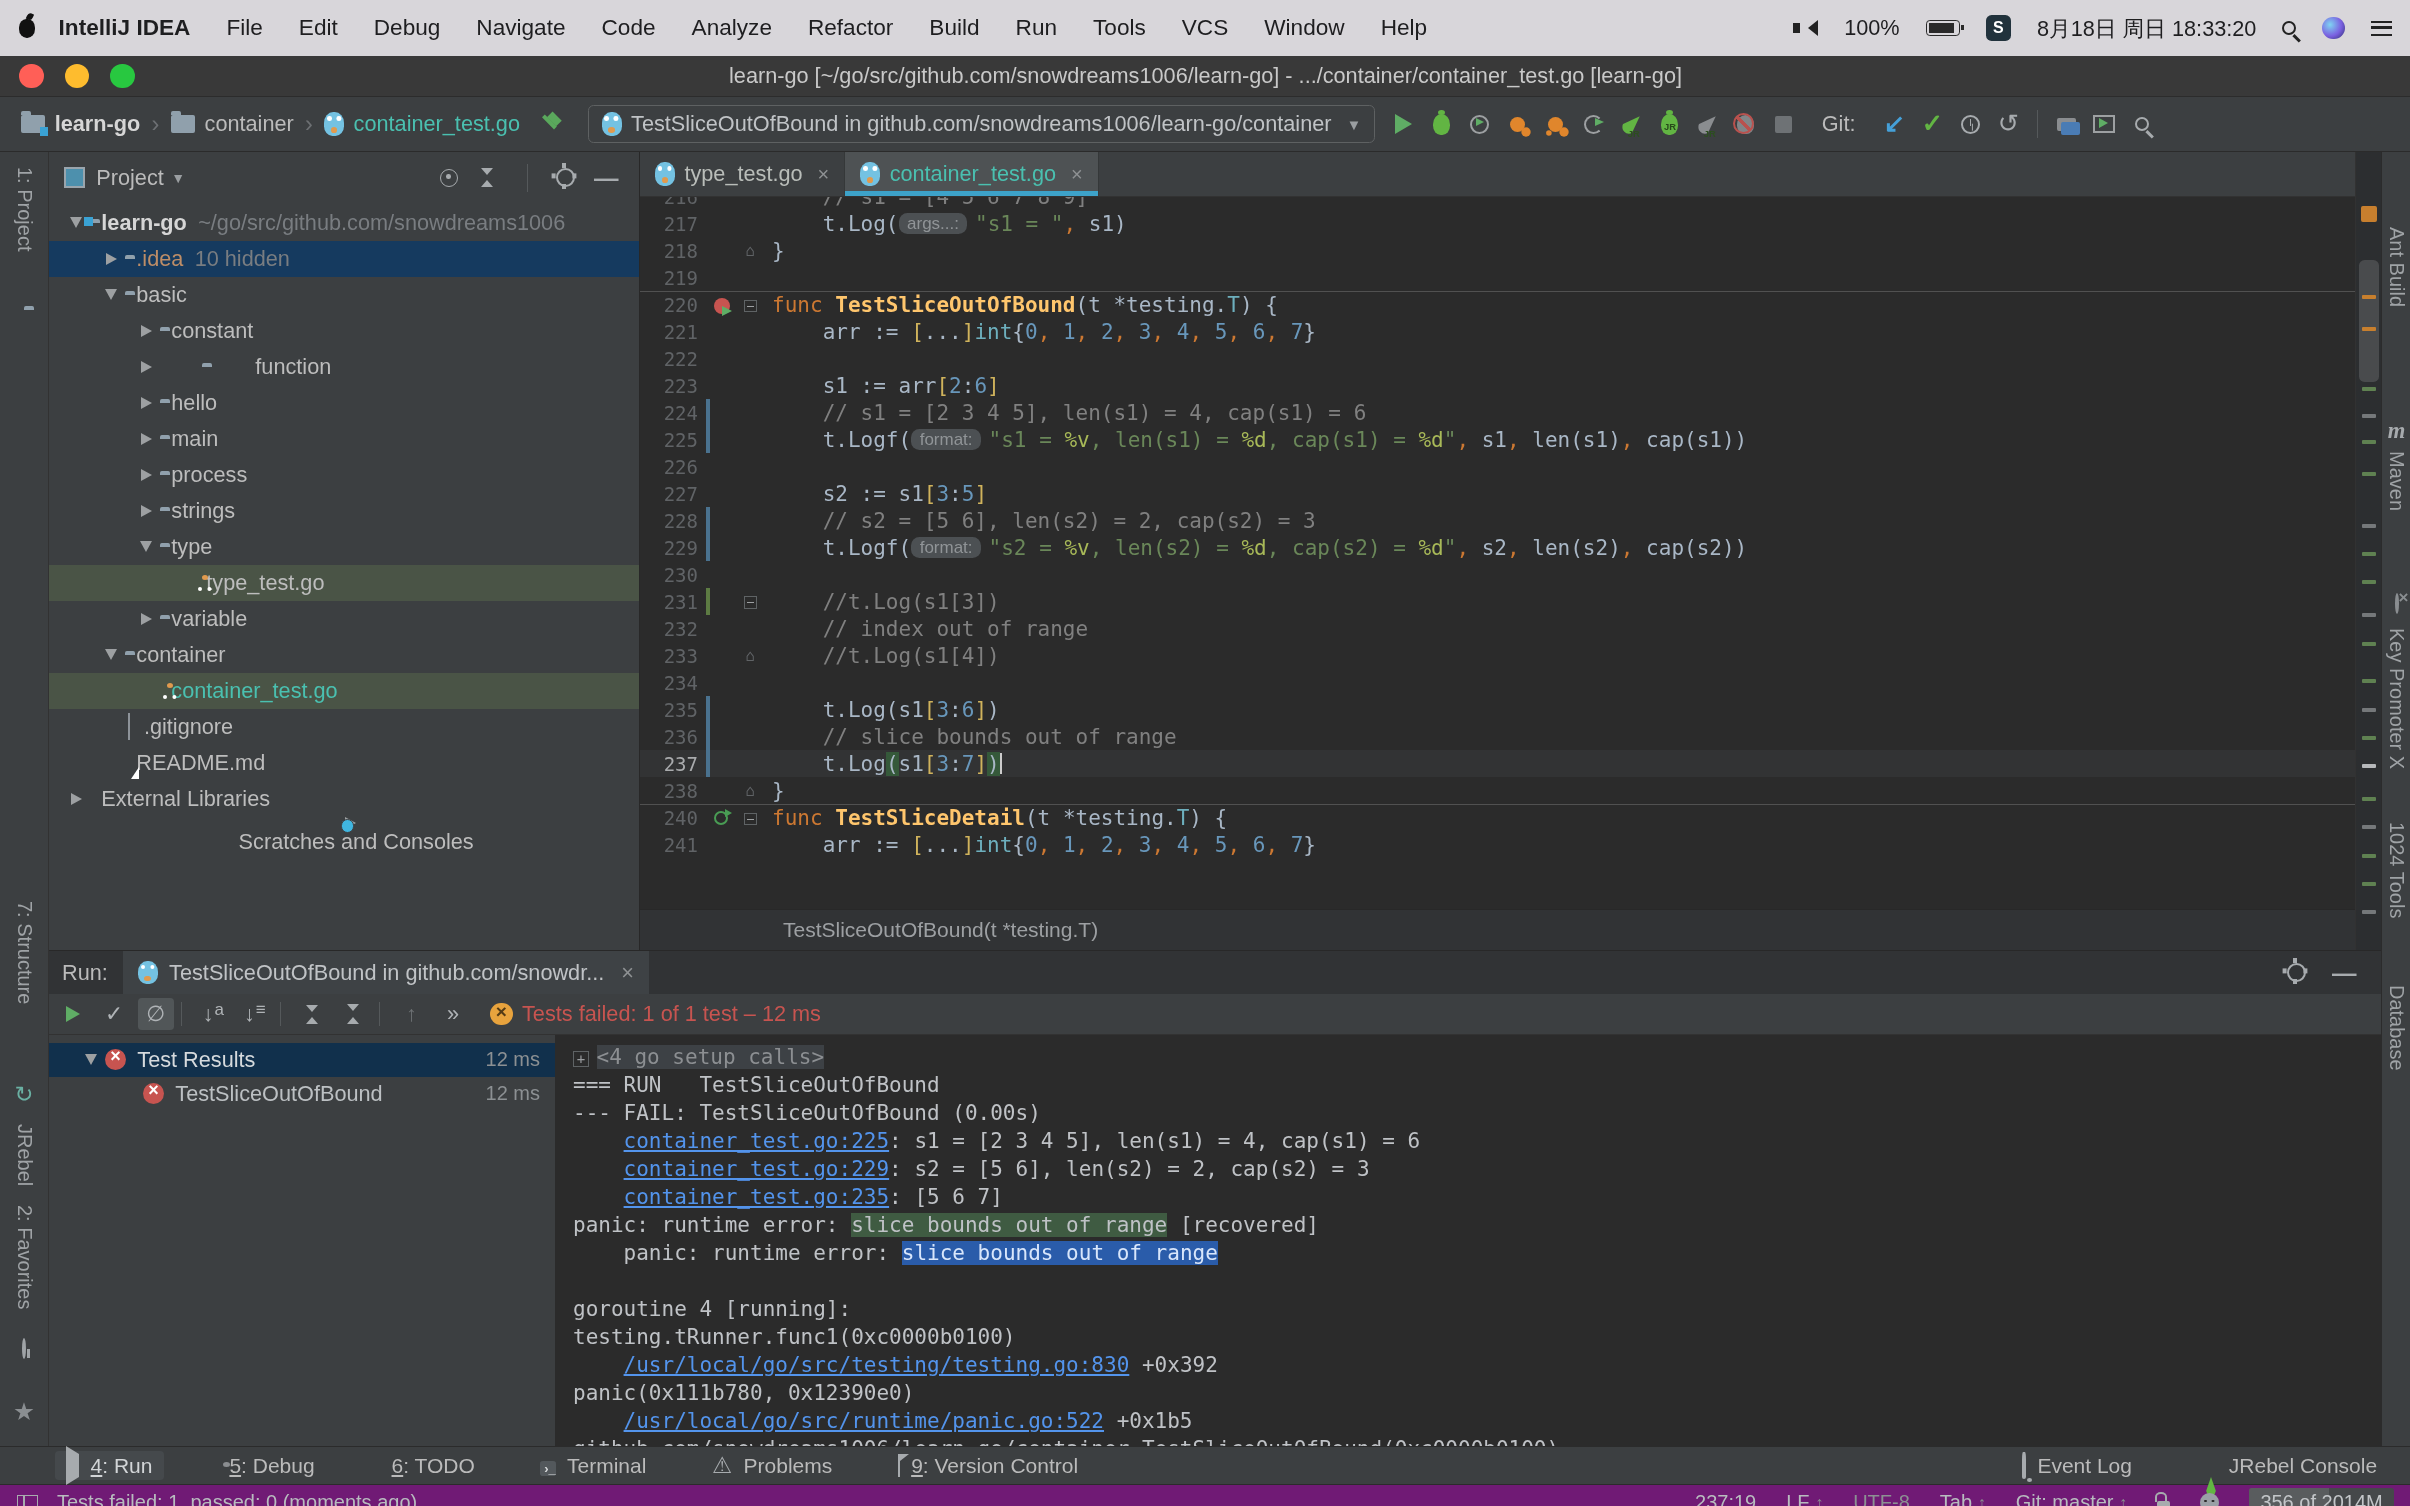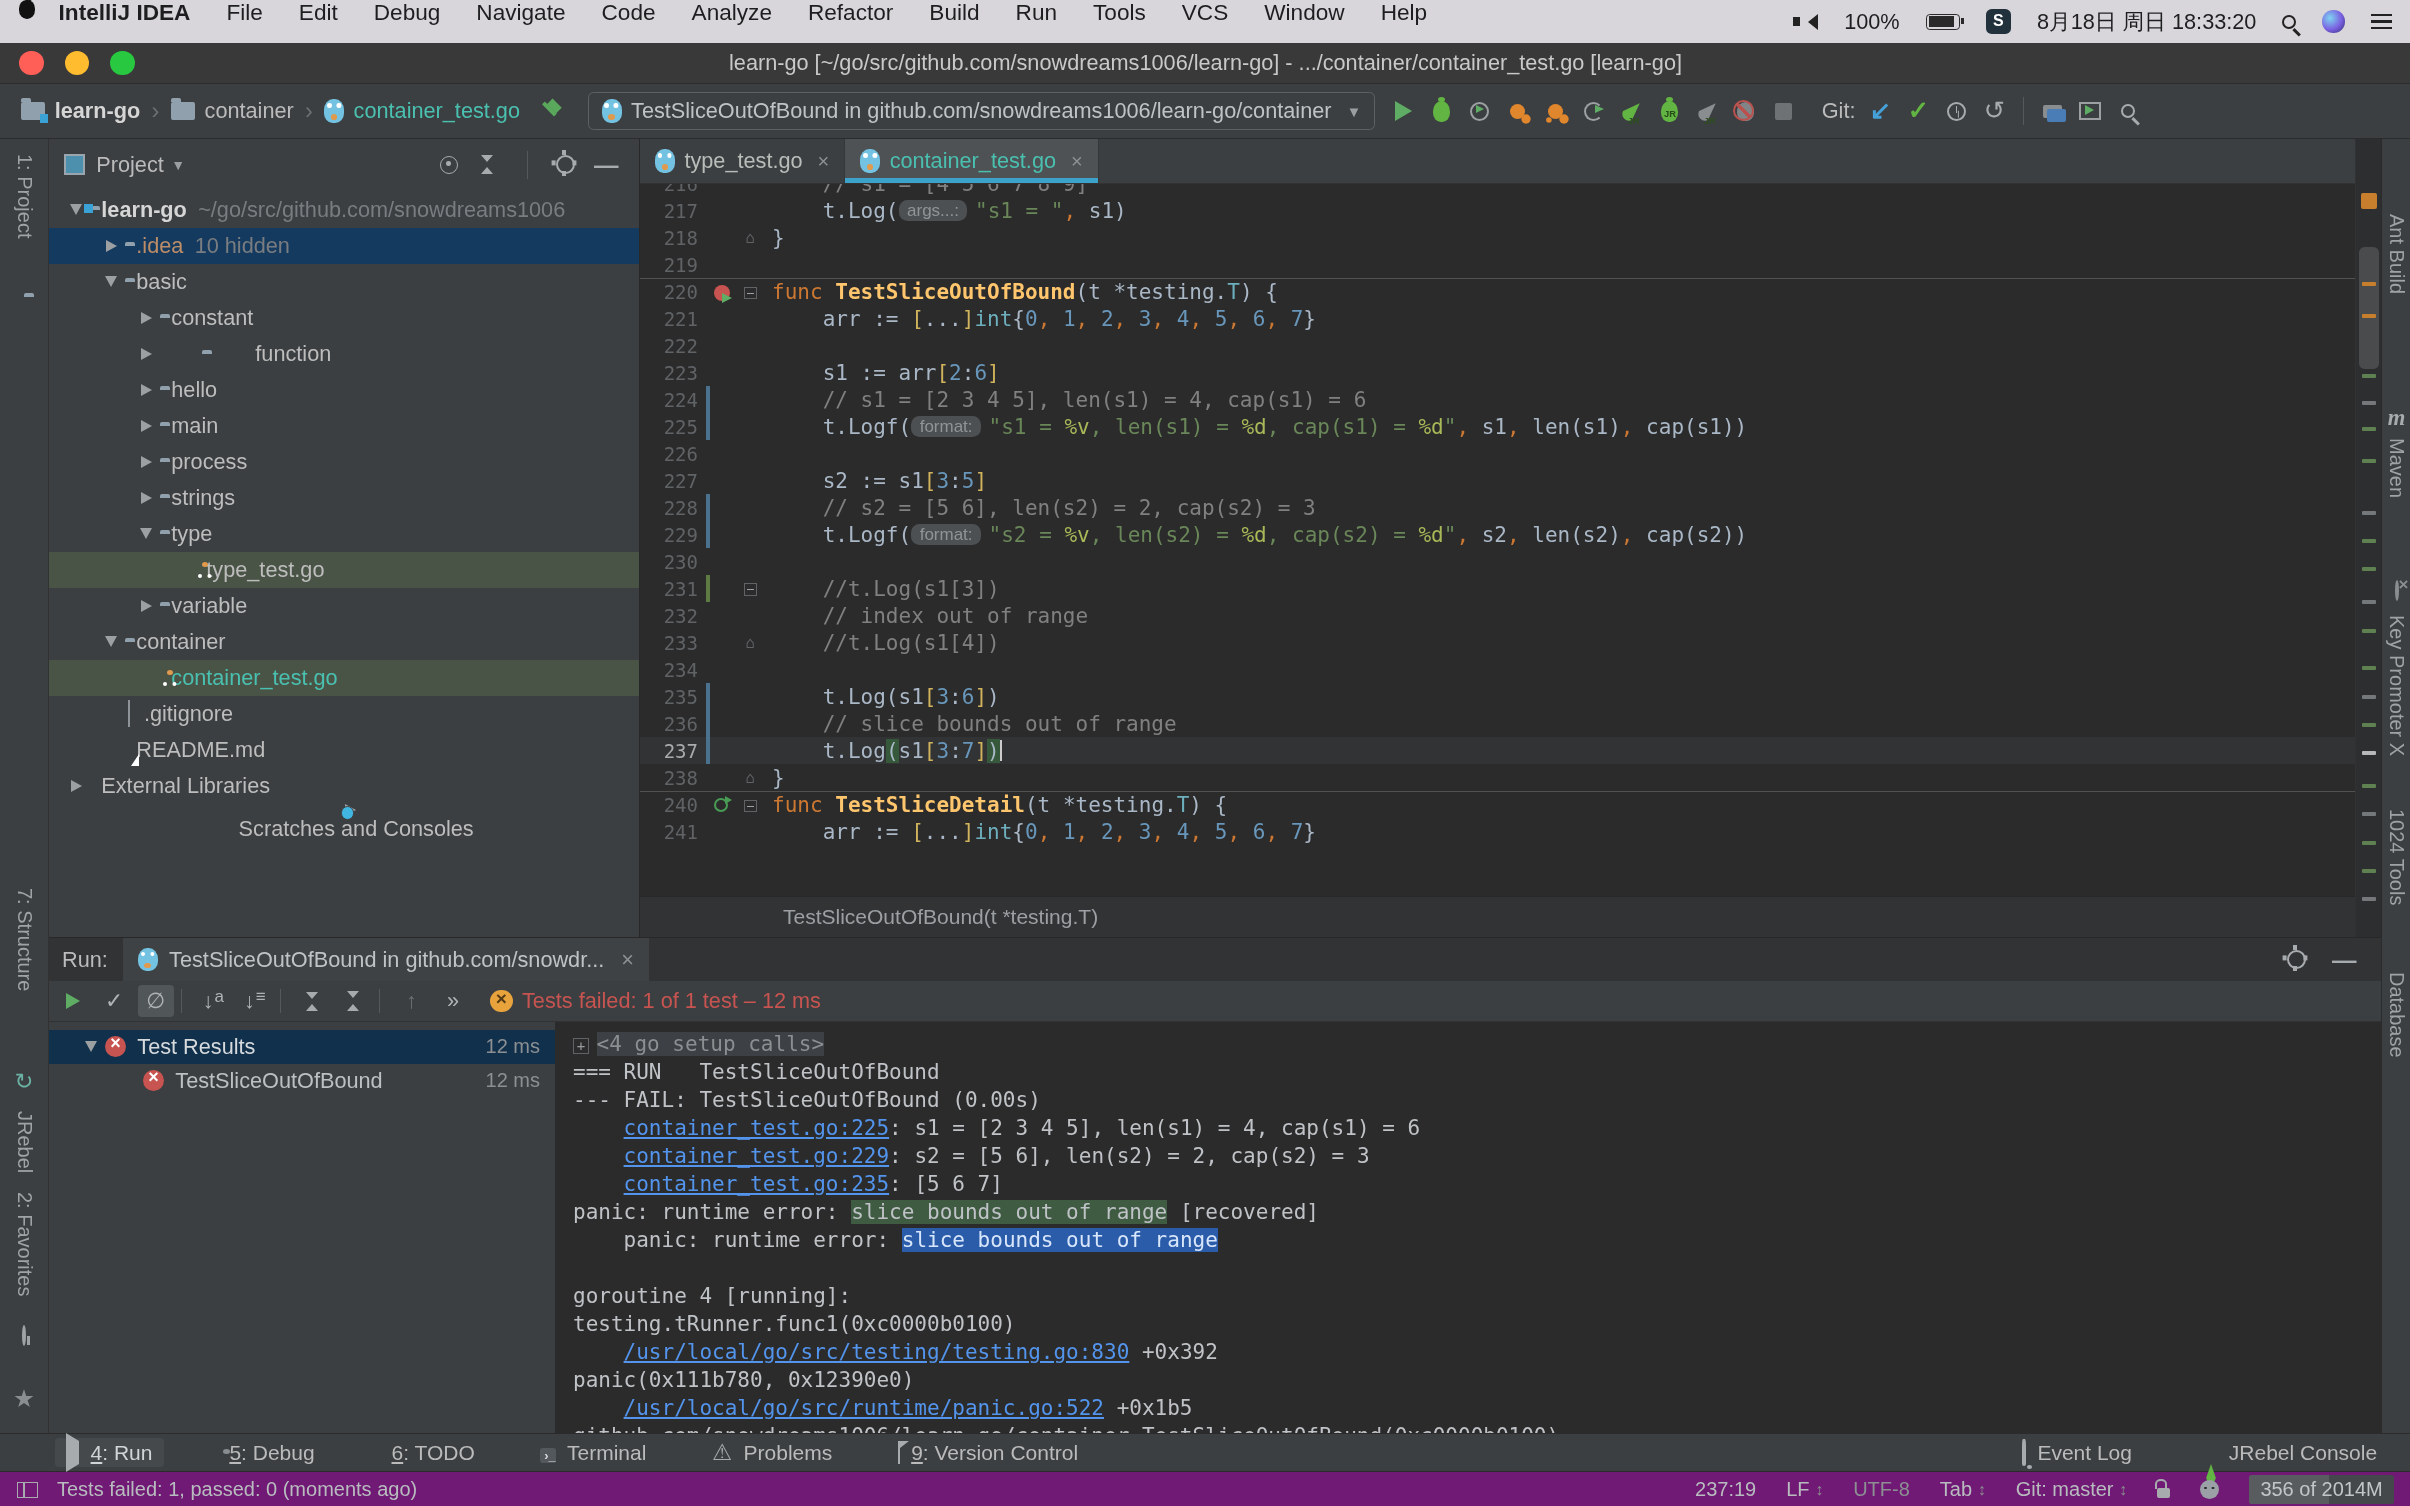--- a/index.html
+++ b/index.html
@@ -1,20 +1,20 @@
 <!DOCTYPE html>
 <html style="font-size:15px"><head>
 <meta charset="utf-8">
 <style>
   *{box-sizing:border-box}
   html,body{margin:0;padding:0}
   body{width:2411px;height:1507px;overflow:hidden;background:#2b2b2b;
        font-family:"Liberation Sans",sans-serif;color:#bbbbbb}
   
-  .menubar{height:43px;background:#d8d6da;display:flex;padding:0 19px;
+  .menubar{height:56px;background:#d8d6da;display:flex;align-items:center;padding:16px 19px;
            color:#1e1e20;font-size:22.6px}
   .mb-item{padding:0 18px;white-space:nowrap}
   .mb-item.bold{font-weight:bold}
   .mb-right{margin-left:auto;display:flex;align-items:center;gap:26px;font-size:21.7px}
   .ic-apple{width:16px;height:19px;background:#111;border-radius:45% 45% 48% 48%;position:relative;margin-right:5.6px}
   .ic-apple::before{content:"";position:absolute;top:-5.6px;left:7.5px;width:5.6px;height:6.6px;background:#111;border-radius:60% 0;transform:rotate(25deg)}
   .ic-speaker{width:0;height:0;border:8.5px solid transparent;border-right:10.4px solid #222;position:relative}
   .ic-speaker::before{content:"";position:absolute;left:-15px;top:-4.7px;width:6.6px;height:9.4px;background:#222}
   .ic-battery{width:34px;height:16px;border:1.9px solid #2a2a2a;border-radius:3.8px;position:relative}
   .ic-battery::before{content:"";position:absolute;inset:1.9px;right:4.7px;background:#2a2a2a}
@@ -63,21 +63,21 @@
   .ic-attach{width:19px;height:19px;border:2.8px solid #9da0a2;border-radius:50%;border-right-color:transparent;position:relative}
   .ic-attach::after{content:"";position:absolute;left:8.5px;top:1.9px;width:0;height:0;border-left:9.4px solid #5fad65;border-top:4.7px solid transparent;border-bottom:4.7px solid transparent}
   .ic-rocket{width:0;height:0;border-left:8.5px solid transparent;border-right:8.5px solid transparent;
              border-bottom:22.6px solid #62b543;border-radius:50%;transform:rotate(45deg);position:relative}
   .ic-rocket.gray{border-bottom-color:#8a8d90}
   .ic-rocket::after,.ic-bug.jr::after{content:"JR";position:absolute;left:1.9px;top:11.3px;font-size:9.4px;color:#2c4e1f;font-weight:bold;transform:rotate(-45deg)}
   .ic-bug.jr::after{transform:none;left:2.8px;top:7.5px;color:#274a1a}
   .ic-stopbug{width:17px;height:19px;background:#8a8d90;border-radius:50% 50% 45% 45%;position:relative;opacity:.9}
   .ic-stopbug::after{content:"";position:absolute;left:-3.8px;top:-1.9px;width:17px;height:17px;border:2.8px solid #c75450;border-radius:50%;background:linear-gradient(45deg,transparent 44%,#c75450 44%,#c75450 56%,transparent 56%)}
   .ic-stopsq{width:17px;height:17px;background:#6e7275;border-radius:1.9px}
-  .gitlabel{margin:0 6px 0 19px;color:#bbb}
+  .gitlabel{margin:0 20px 0 19px;color:#bbb}
   .glyph{font-size:25.4px;line-height:1}
   .g-upd{color:#45a0d8;font-weight:bold}.g-commit{color:#62b543;font-weight:bold}.g-roll{color:#a7abae}
   .ic-clock{width:19px;height:19px;border:2.8px solid #a7abae;border-radius:50%;position:relative}
   .ic-clock::after{content:"";position:absolute;left:6.6px;top:2.8px;width:1.9px;height:6.6px;background:#a7abae;box-shadow:1.9px 4.7px 0 0px #a7abae}
   .ic-struct2{width:19px;height:13px;background:#8a8d90;position:relative;border-radius:1.9px}
   .ic-struct2::after{content:"";position:absolute;left:4.7px;top:4.7px;width:19px;height:13px;background:#4a7cb5;border-radius:1.9px}
   .ic-winrun{width:22.6px;height:18px;border:2.8px solid #9da0a2;position:relative}
   .ic-winrun::after{content:"";position:absolute;left:3.8px;top:0.9px;border-left:9.4px solid #5fad65;border-top:5.6px solid transparent;border-bottom:5.6px solid transparent}
   .ic-search{width:14px;height:14px;border:2.8px solid #a7abae;border-radius:50%;position:relative}
   .ic-search::after{content:"";position:absolute;left:10.4px;top:11.3px;width:2.8px;height:8.5px;background:#a7abae;transform:rotate(-45deg)}

